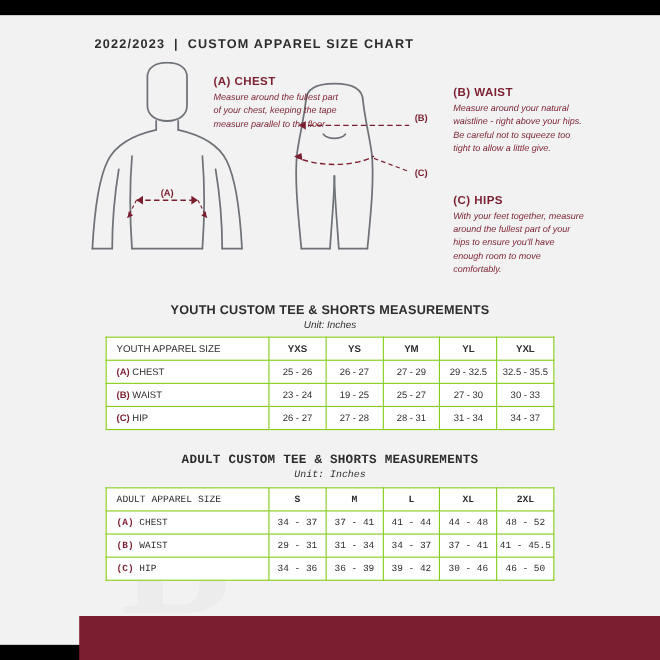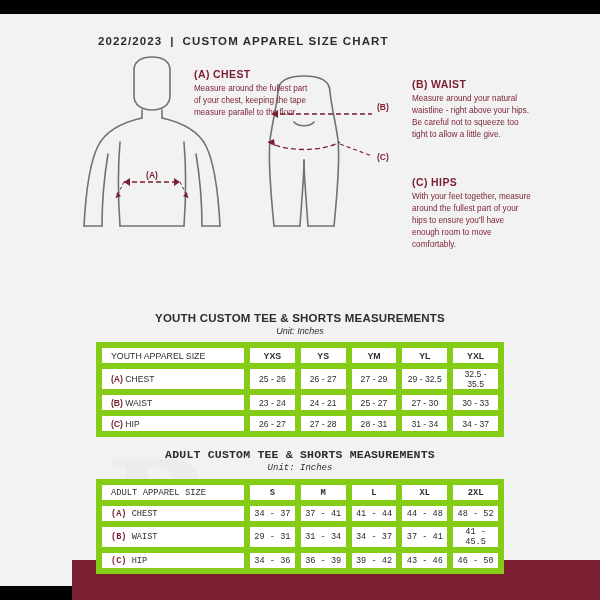--- a/index.html
+++ b/index.html
@@ -41,21 +41,21 @@
     line-height: 1;
     user-select: none;
   }
   .content {
     position: absolute; left: 0; top: 14px; width: 600px; height: 572px;
   }
 
   
   .header {
     position: absolute; left: 86px; top: 14px; width: 430px; height: 26px;
-    display: flex; align-items: center; margin-left: 12px;
+    display: flex; align-items: center;
   }
   .hdr-text {
     font-size: 11.5px; font-weight: bold; letter-spacing: 1.1px;
     color: #2d2d2d; white-space: nowrap;
   }
   .hdr-sep {
     display: inline-block; margin: 0 8px; color: #2d2d2d; font-weight: bold;
   }
   .brand {
     position: absolute; right: 0; top: 0; display: flex; align-items: center;
@@ -74,43 +74,43 @@
   }
   .notes {
     position: absolute;
     color: #7b1f30;
   }
   .note-title {
     font-size: 10.5px; font-weight: bold; letter-spacing: .4px;
     margin-bottom: 3px; color: #7b1f30;
   }
   .note-body {
-    font-size: 8.2px; line-height: 1.45; color: #7b1f30;
+    font-size: 8.2px; font-style: italic; line-height: 1.45; color: #7b1f30;
     width: 120px;
   }
   #note-chest { left: 122px; top: 12px; }
   #note-waist { left: 340px; top: 22px; }
   #note-hips  { left: 340px; top: 120px; }
 
   
   .tbl-block { position: absolute; left: 96px; width: 408px; }
   .tbl-title {
     text-align: center; font-size: 11.5px; font-weight: bold;
-    color: #2d2d2d; letter-spacing: .2px; margin-top: 36px;
+    color: #2d2d2d; letter-spacing: .2px;
   }
   .tbl-sub {
     text-align: center; font-size: 9px; font-style: italic; color: #2d2d2d;
     margin-top: 2px; margin-bottom: 6px;
   }
   table {
     border-collapse: collapse; width: 100%; background: #ffffff;
     table-layout: fixed;
   }
   th, td {
-    border: 6px solid #84cc16;
+    border: 1px solid #84cc16;
     height: 21px;
     font-size: 8.6px;
     color: #2d2d2d;
     text-align: center;
     padding: 0 2px;
   }
   th.rowhdr, td.rowhdr {
     text-align: left; padding-left: 9px; font-weight: normal; width: 148px;
   }
   th { font-weight: normal; font-size: 8.8px; }
@@ -244,21 +244,21 @@
             <td>27 - 29</td>
             <td>29 - 32.5</td>
             <td>32.5 - 35.5</td>
           </tr>
           <tr>
             <td class="rowhdr">
               <span class="lbl">(B)</span>
               <span>WAIST</span>
             </td>
             <td>23 - 24</td>
-            <td>24 - 21</td>
+            <td>19 - 25</td>
             <td>25 - 27</td>
             <td>27 - 30</td>
             <td>30 - 33</td>
           </tr>
           <tr>
             <td class="rowhdr">
               <span class="lbl">(C)</span>
               <span>HIP</span>
             </td>
             <td>26 - 27</td>
@@ -309,21 +309,21 @@
             <td>41 - 45.5</td>
           </tr>
           <tr>
             <td class="rowhdr">
               <span class="lbl">(C)</span>
               <span>HIP</span>
             </td>
             <td>34 - 36</td>
             <td>36 - 39</td>
             <td>39 - 42</td>
-            <td>43 - 46</td>
+            <td>30 - 46</td>
             <td>46 - 50</td>
           </tr>
         </tbody>
       </table>
     </div>
 
   </div>
 </div>
 
 </body></html>

